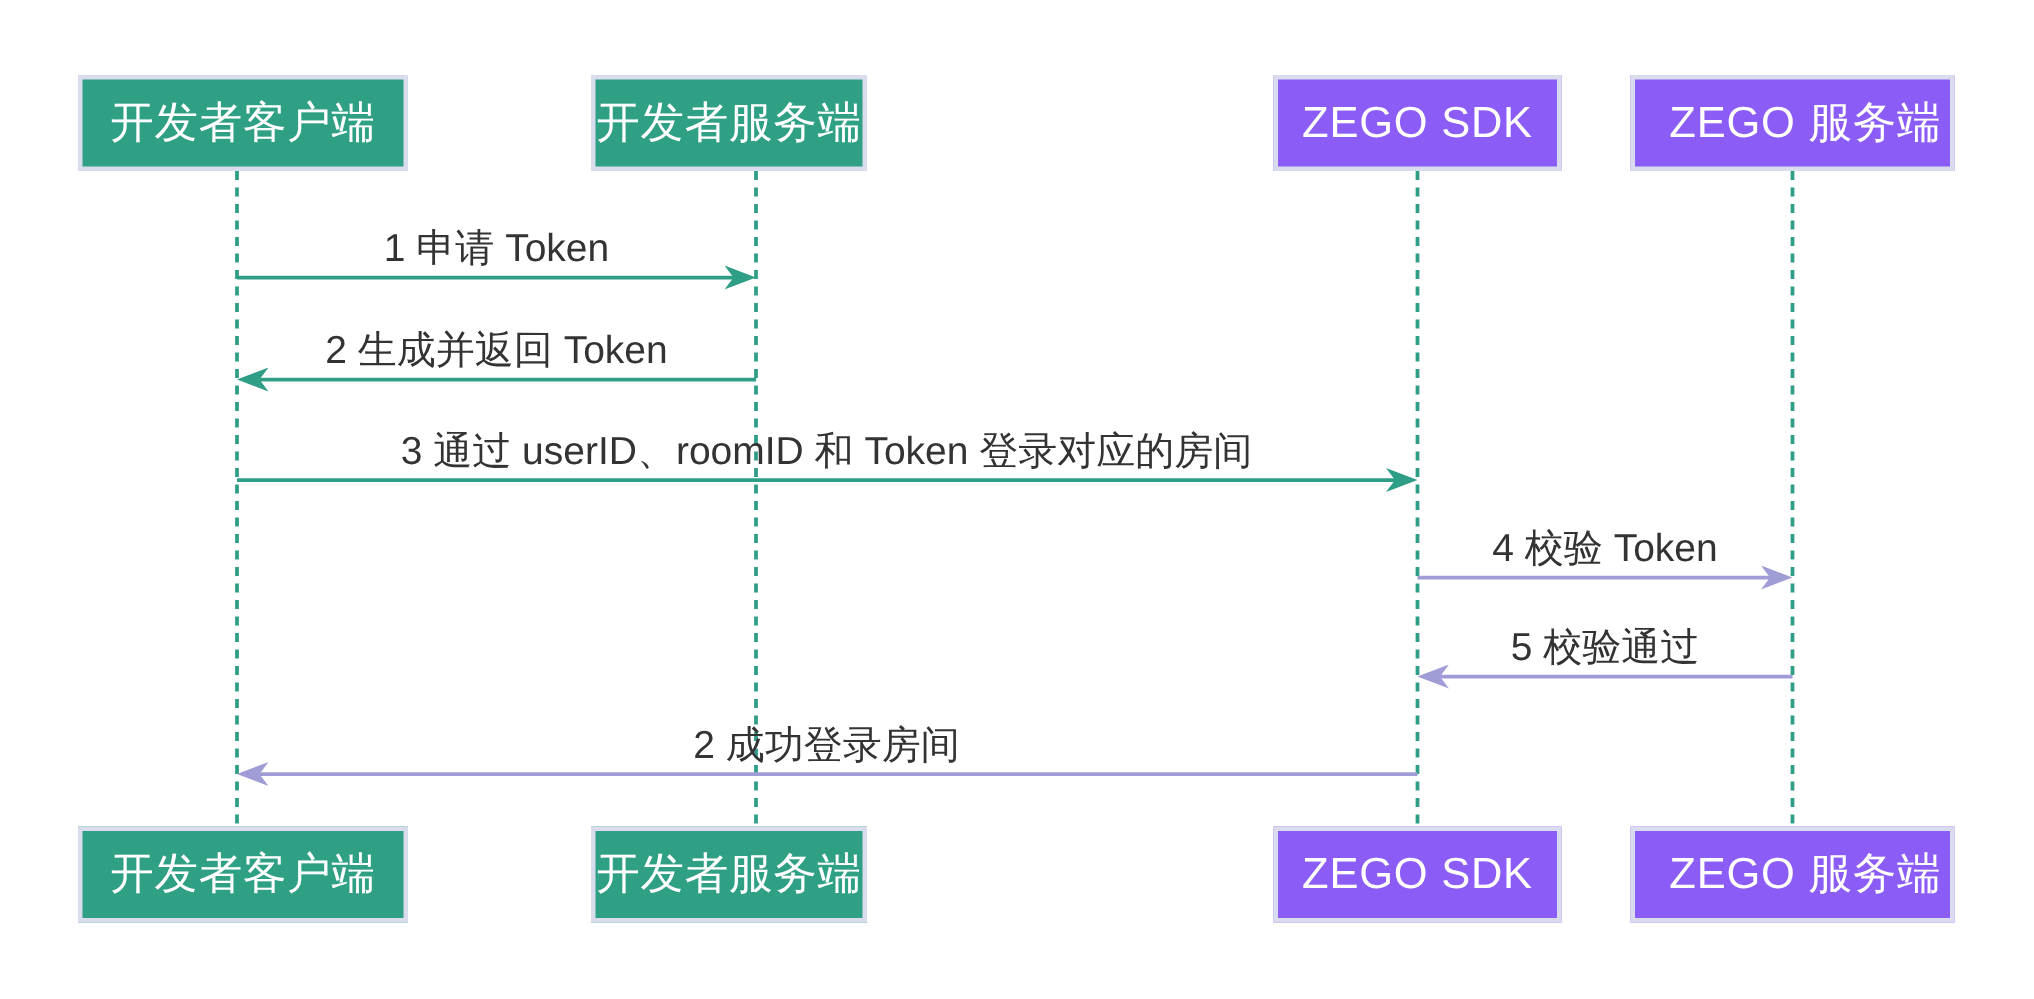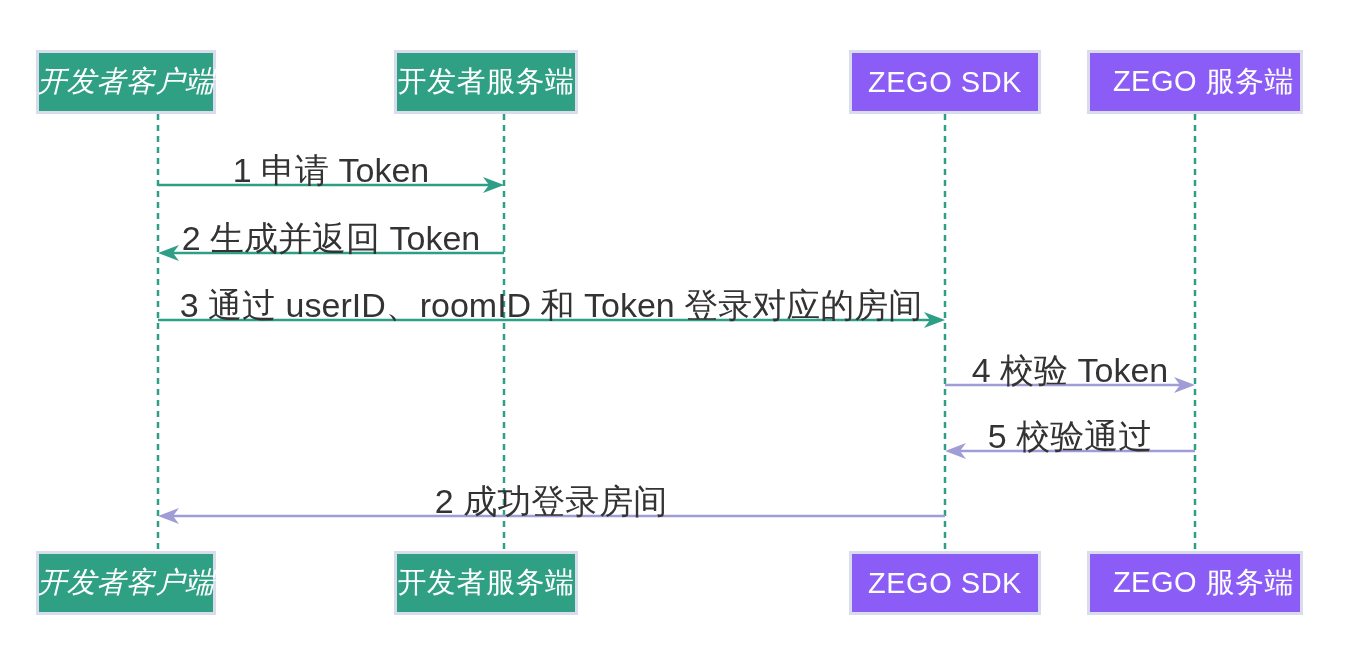--- a/index.html
+++ b/index.html
@@ -33,31 +33,31 @@
     justify-content: center;
     color: #ffffff;
     font-size: 29px;
     font-weight: 500;
     letter-spacing: 0.5px;
     white-space: nowrap;
   }
   .actor.green  { background: #2fa084; }
   .actor.purple { background: #8b5cf6; }
 
-  .actor.pos-1 { left: 36px;   width: 180px; font-style: italic; }
+  .actor.pos-1 { left: 52px;   width: 220px; }
   .actor.pos-2 { left: 394px;  width: 184px; }
   .actor.pos-3 { left: 849px;  width: 192px; }
   .actor.pos-4 { left: 1087px; width: 216px; padding-left: 17px; }
   .actor.row-top    { top: 50px; }
   .actor.row-bottom { top: 551px; }
 
   .msg {
     position: absolute;
     transform: translateX(-50%);
-    font-size: 34px;
+    font-size: 26px;
     color: #333333;
     white-space: nowrap;
   }
   .msg-1 { left: 331px;  top: 148px; }
   .msg-2 { left: 331px;  top: 216px; }
   .msg-3 { left: 551px;  top: 283px; }
   .msg-4 { left: 1070px; top: 348px; }
   .msg-5 { left: 1070px; top: 414px; }
   .msg-6 { left: 551px;  top: 479px; }
 </style>

